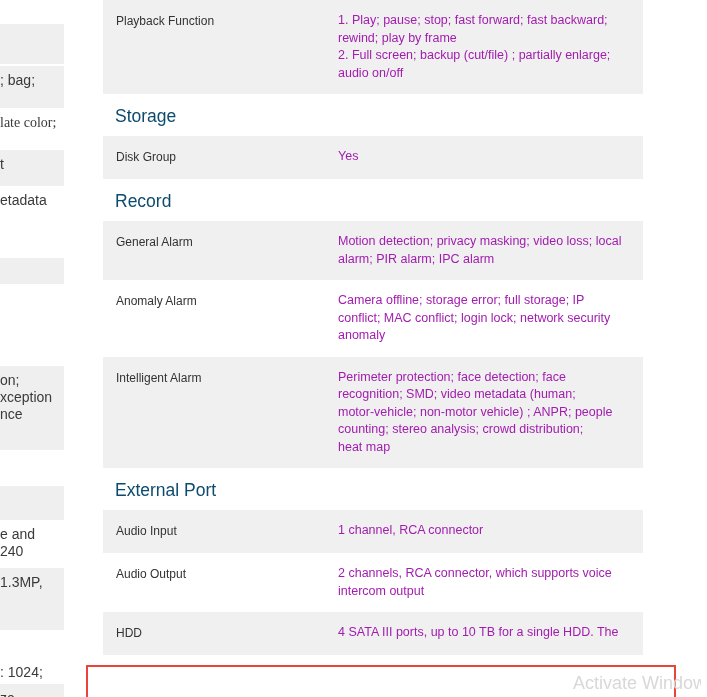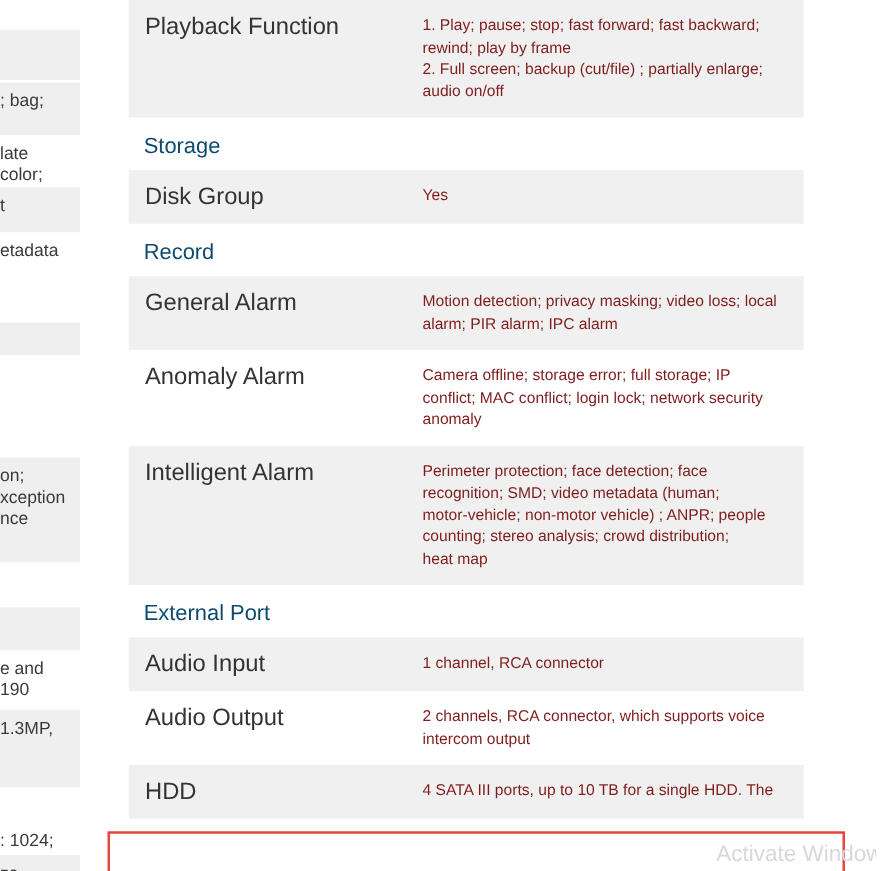--- a/index.html
+++ b/index.html
@@ -60,31 +60,31 @@
     align-items: stretch;
     background: #f0f0f0;
     position: relative;
   }
   .row.alt { background: #ffffff; }
   .cell-label {
     width: 224px;
     min-width: 224px;
     box-sizing: border-box;
     padding: 12px 10px 12px 13px;
-    font-size: 19px;
+    font-size: 12px;
     line-height: 19px;
     color: #333333;
   }
   .cell-value {
     flex: 1;
     box-sizing: border-box;
     padding: 12px 12px 12px 11px;
     font-size: 12.5px;
     line-height: 17.5px;
-    color: #7f1d1d;
+    color: #a21caf;
   }
   .cell-value .line { display: block; }
 
   
   #hdd-highlight {
     position: absolute;
     border: 2px solid #e8443a;
     box-sizing: border-box;
     pointer-events: none;
   }
@@ -107,21 +107,21 @@
 <body>
 
 <div id="left-column">
     <div class="left-row shaded" style="top: 24px; height: 40px;">
       <span class="line" style="display: block;"></span>
     </div>
     <div class="left-row shaded" style="top: 66px; height: 42px;">
       <span class="line" style="display: block;">; bag;</span>
     </div>
     <div class="left-row plain" style="top: 108px; height: 42px;">
-      <span class="line" style="display: block;">late color;</span>
+      <span class="line" style="display: block; font-family: Liberation Serif, serif;">late color;</span>
     </div>
     <div class="left-row shaded" style="top: 150px; height: 36px;">
       <span class="line" style="display: block;">t</span>
     </div>
     <div class="left-row plain" style="top: 186px; height: 32px;">
       <span class="line" style="display: block;">etadata</span>
     </div>
     <div class="left-row shaded" style="top: 258px; height: 26px;">
       <span class="line" style="display: block;"></span>
     </div>
@@ -133,21 +133,21 @@
       <span class="line" style="display: block;">xception</span>
       <span class="line" style="display: block;">nce</span>
     </div>
     <div class="left-row plain" style="top: 450px; height: 36px;">
       <span class="line" style="display: block;"></span>
     </div>
     <div class="left-row shaded" style="top: 486px; height: 34px;">
       <span class="line" style="display: block;"></span>
     </div>
     <div class="left-row plain" style="top: 520px; height: 38px;">
-      <span class="line" style="display: block;">e and 190</span>
+      <span class="line" style="display: block;">e and 240</span>
     </div>
     <div class="left-row shaded" style="top: 568px; height: 62px;">
       <span class="line" style="display: block;">1.3MP,</span>
     </div>
     <div class="left-row plain" style="top: 644px; height: 36px; margin-top: 14px;">
       <span class="line" style="display: block;">: 1024;</span>
     </div>
     <div class="left-row shaded" style="top: 684px; height: 13px;">
       <span class="line" style="display: block;">ze</span>
     </div>

